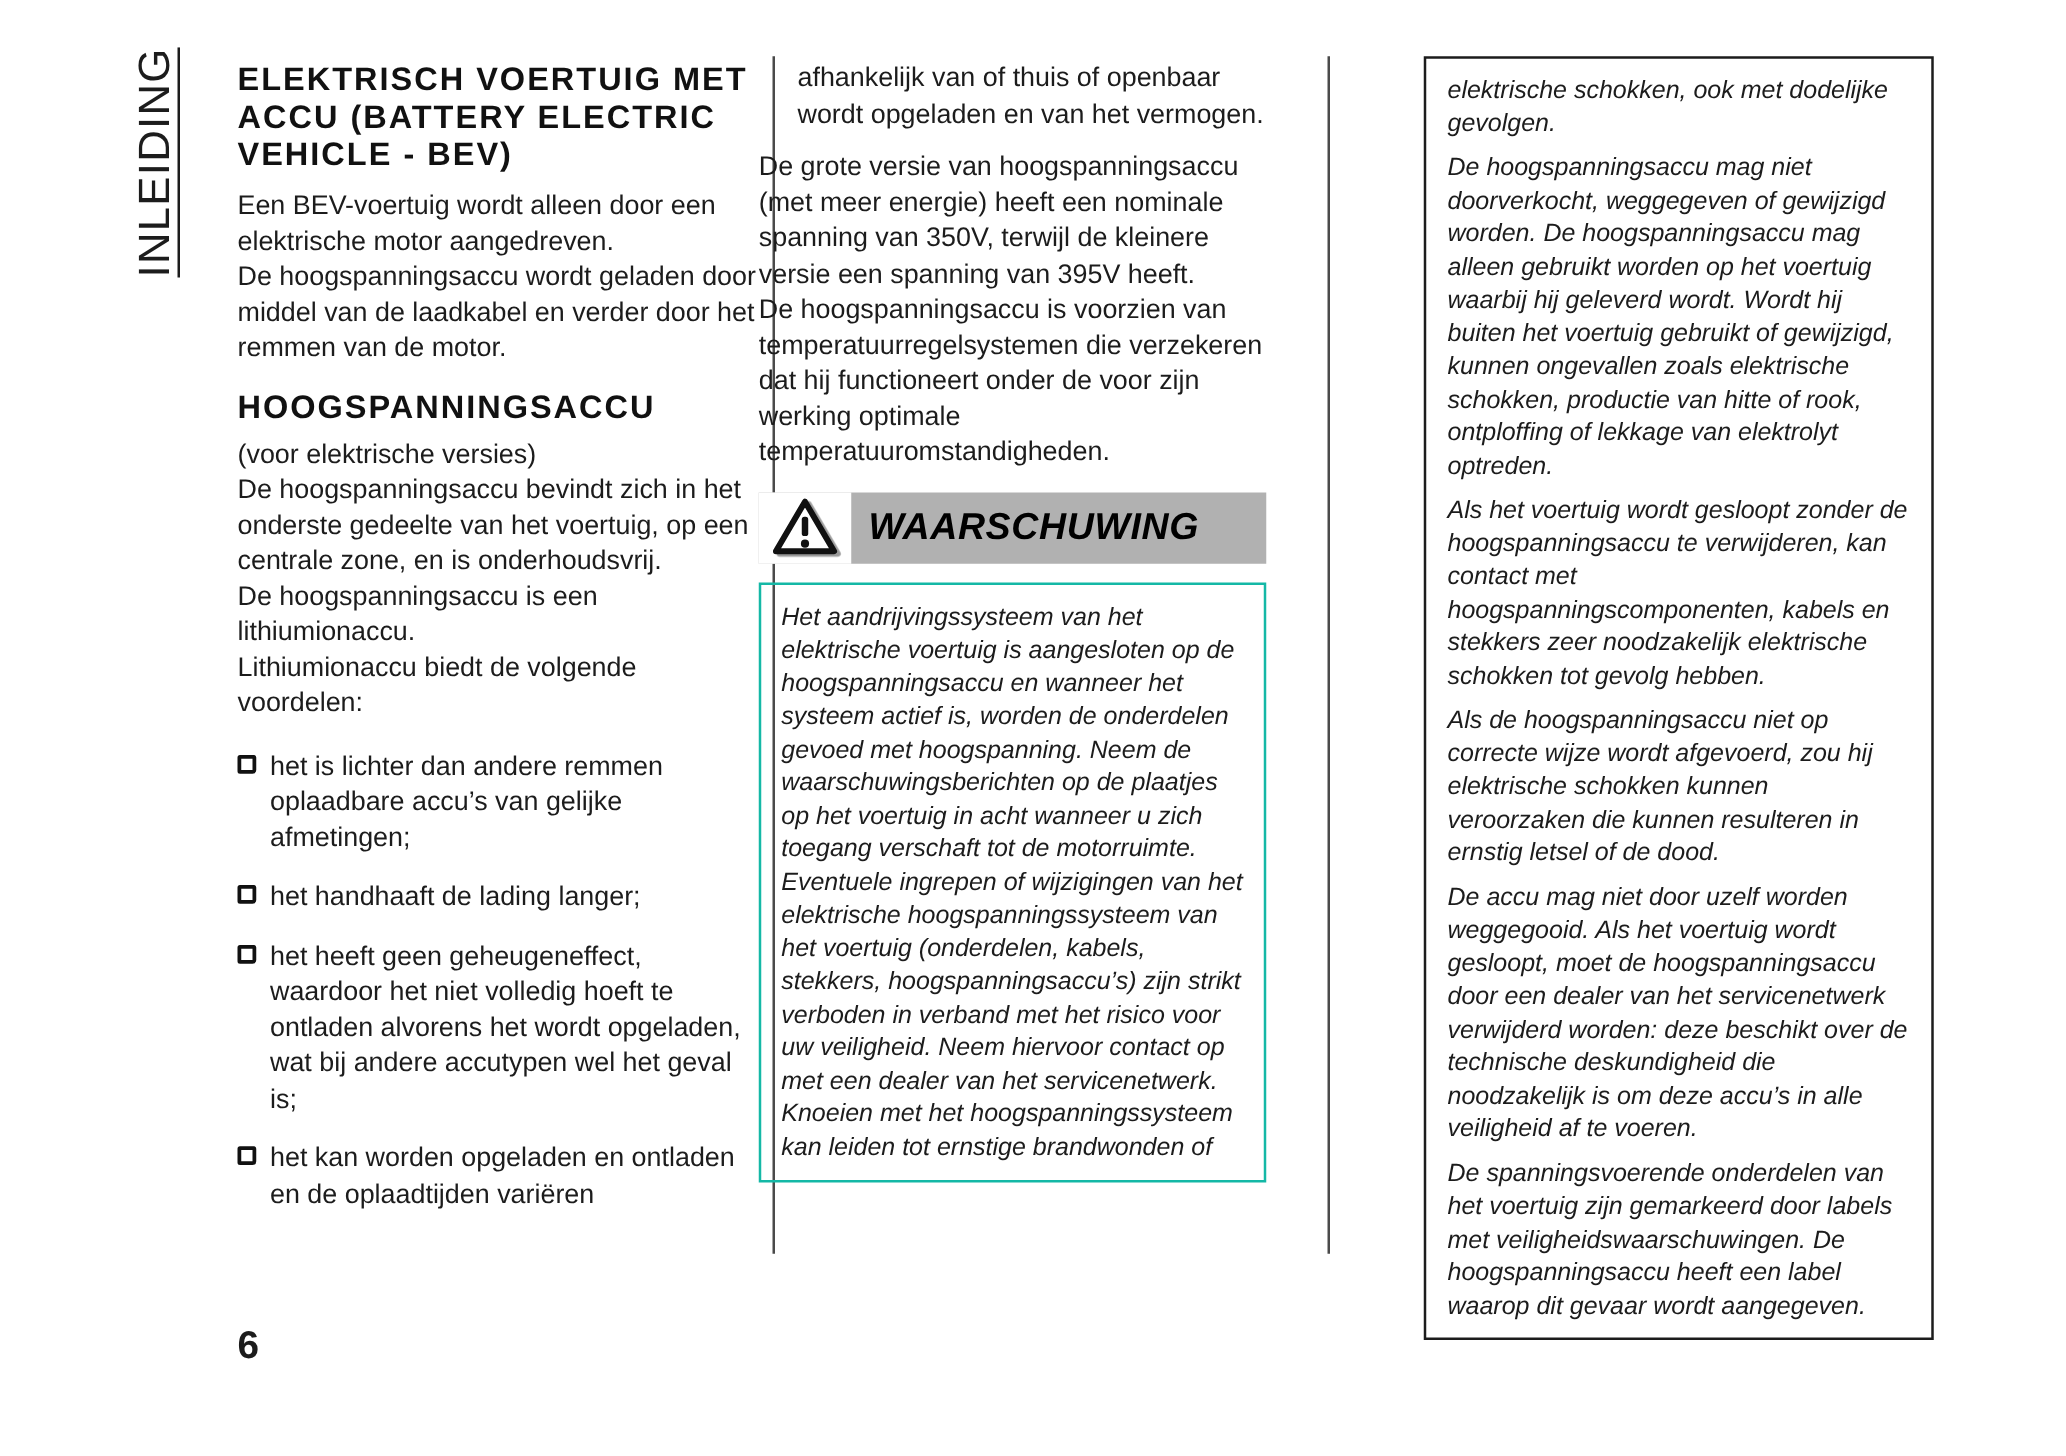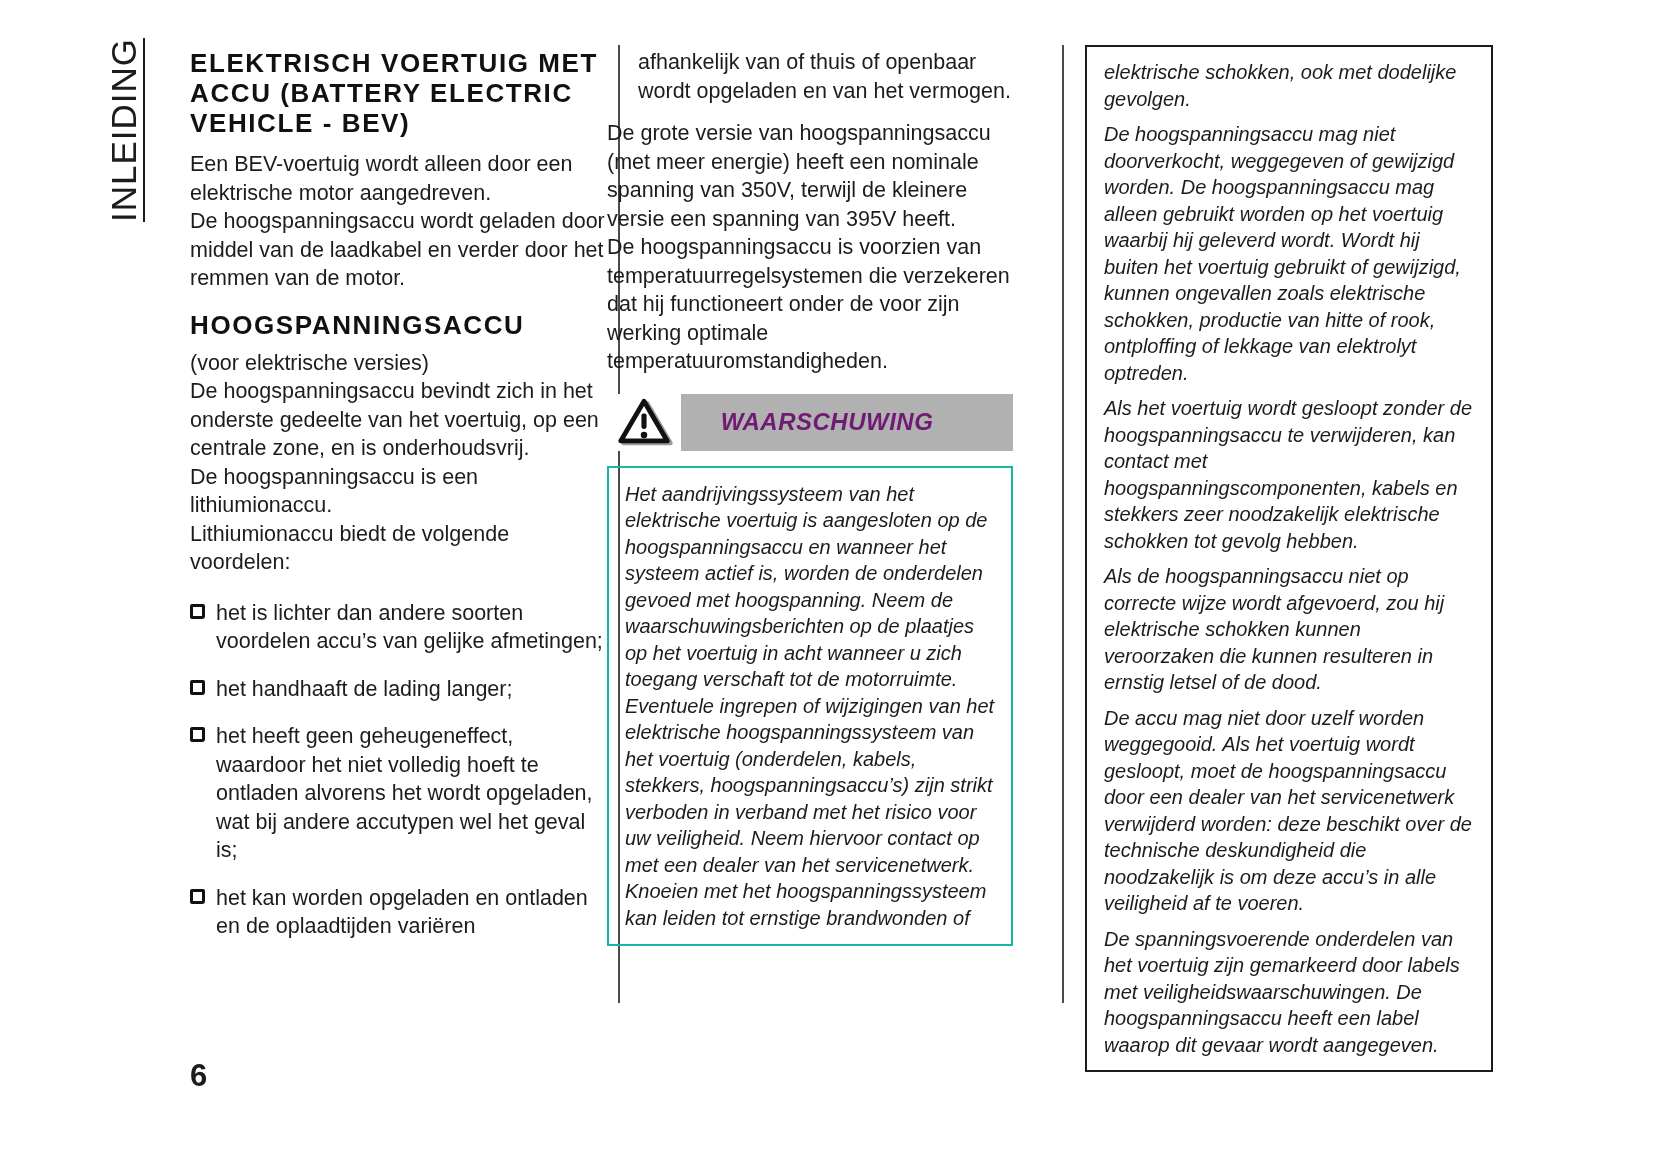--- a/index.html
+++ b/index.html
@@ -38,21 +38,21 @@
     background: #4a4a4a;
   }
   .divider-1 { left: 618px; }
   .divider-2 { left: 1062px; }
 
   
   .col { position: absolute; top: 48px; }
   .col-1 { left: 190px; width: 418px; }
   .col-2 { left: 607px; width: 406px; }
   .col-3 {
-    left: 1085px;
+    left: 1139px;
     top: 45px;
     width: 408px;
     border: 2px solid #1c1c1c;
     padding: 12px 17px 12px 17px;
   }
 
   .heading {
     font-weight: bold;
     font-size: 26px;
     line-height: 30px;
@@ -106,24 +106,24 @@
     display: flex;
     align-items: center;
     justify-content: center;
   }
   .warning-triangle-icon svg { filter: drop-shadow(3px 2px 0 #9a9a9a); }
   .warning-banner-title {
     flex: 1 1 auto;
     display: flex;
     align-items: center;
     justify-content: center;
-    color: #701a75;
+    color: #000000;
     font-weight: bold;
     font-style: italic;
-    font-size: 24px;
+    font-size: 30px;
     letter-spacing: 0.5px;
     padding-right: 40px;
   }
 
   
   .warning-box {
     margin-top: 15px;
     border: 2px solid #14b8a6;
     padding: 13px 16px;
   }
@@ -160,21 +160,21 @@
 De hoogspanningsaccu wordt geladen door middel van de laadkabel en verder door het remmen van de motor.</div>
     <div class="heading heading-2">HOOGSPANNINGSACCU</div>
     <div class="body-text">(voor elektrische versies)
 De hoogspanningsaccu bevindt zich in het onderste gedeelte van het voertuig, op een centrale zone, en is onderhoudsvrij.
 De hoogspanningsaccu is een lithiumionaccu.
 Lithiumionaccu biedt de volgende voordelen:</div>
 
     <div class="bullet-list">
       <div class="bullet-item">
         <span class="bullet-square"></span>
-        <span class="bullet-text">het is lichter dan andere soorten voordelen accu’s van gelijke afmetingen;</span>
+        <span class="bullet-text">het is lichter dan andere remmen oplaadbare accu’s van gelijke afmetingen;</span>
       </div>
       <div class="bullet-item">
         <span class="bullet-square"></span>
         <span class="bullet-text">het handhaaft de lading langer;</span>
       </div>
       <div class="bullet-item">
         <span class="bullet-square"></span>
         <span class="bullet-text">het heeft geen geheugeneffect, waardoor het niet volledig hoeft te ontladen alvorens het wordt opgeladen, wat bij andere accutypen wel het geval is;</span>
       </div>
       <div class="bullet-item">

